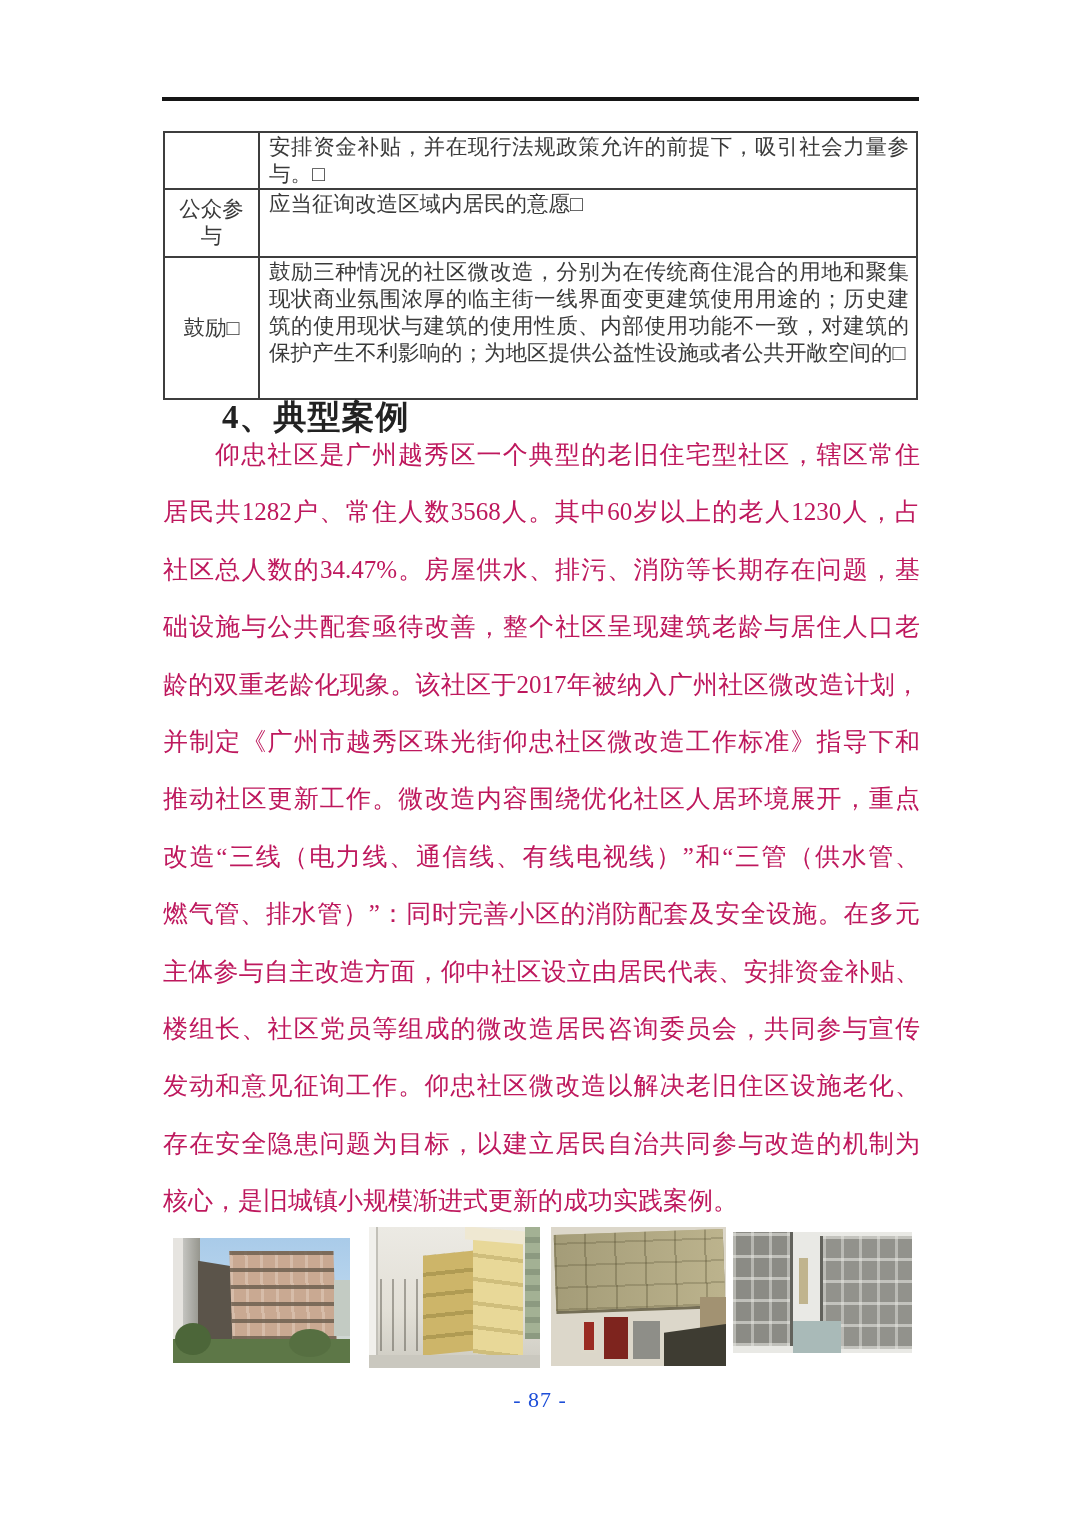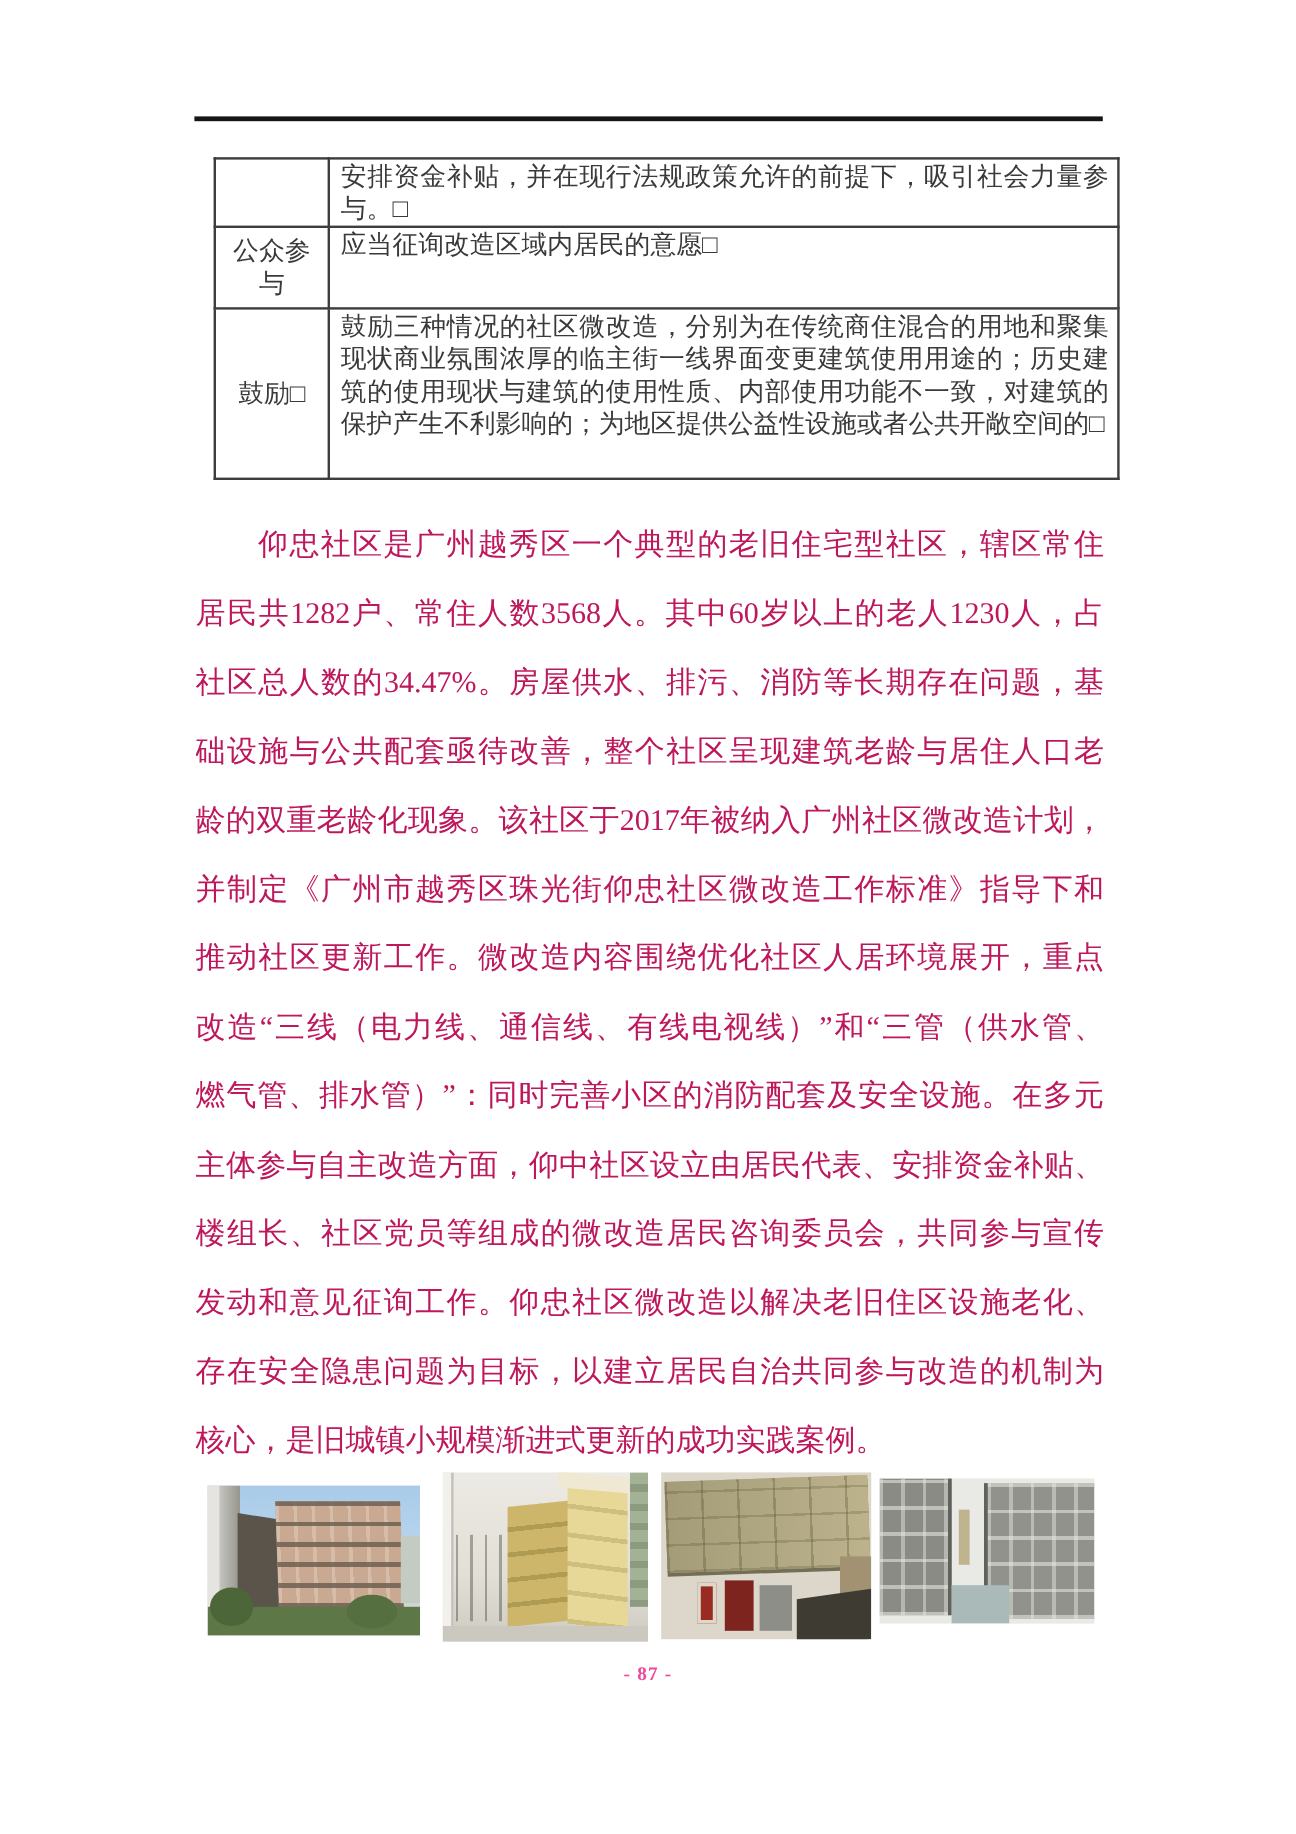--- a/index.html
+++ b/index.html
@@ -4,21 +4,21 @@
 <style>
   * { margin:0; padding:0; box-sizing:border-box; }
   html,body { width:1080px; height:1528px; background:#ffffff; }
   body { font-family:"Liberation Serif","DejaVu Serif",serif; color:#2f2f2f; position:relative; }
   .page { position:absolute; left:0; top:0; width:1080px; height:1528px; background:#ffffff; overflow:hidden; }
 
   
   .top-rule { position:absolute; left:162px; top:97px; width:757px; height:4px; background:#161616; }
 
   
-  .doc-table { position:absolute; left:163px; top:131px; width:755px; border-collapse:collapse; table-layout:fixed;margin-left:15px; }
+  .doc-table { position:absolute; left:163px; top:131px; width:755px; border-collapse:collapse; table-layout:fixed; }
   .doc-table td { border:2px solid #3d3d3d; font-size:21.5px; line-height:27px; color:#3a3a3a; }
   .col-label { width:95px; }
   .tr1 { height:57px; }
   .tr2 { height:55px; }
   .tr3 { height:142px; }
   .label-cell { text-align:center; vertical-align:middle; padding:6px 7px; }
   .content-cell { text-align:justify; vertical-align:top; padding:1px 7px 0 9px; }
 
   
   .section-heading { position:absolute; left:222px; top:397px; font-size:33px; font-weight:700; color:#222; letter-spacing:1px; line-height:40px; }
@@ -81,21 +81,21 @@
         background-image:repeating-linear-gradient(0deg, rgba(235,235,230,0.55) 0 3px, rgba(0,0,0,0) 3px 22px),
                          repeating-linear-gradient(90deg, rgba(235,235,230,0.45) 0 3px, rgba(0,0,0,0) 3px 18px); }
   .p4-right { right:0; top:4px; width:92px; height:113px; background-color:#92928c; border-left:3px solid #62625c;
         background-image:repeating-linear-gradient(0deg, rgba(235,235,230,0.55) 0 3px, rgba(0,0,0,0) 3px 22px),
                          repeating-linear-gradient(90deg, rgba(235,235,230,0.45) 0 3px, rgba(0,0,0,0) 3px 18px); }
   .p4-pipe { left:66px; top:26px; width:9px; height:46px; background:#c0b48e; }
   .p4-floor { left:60px; bottom:0; width:48px; height:32px; background:#a9bab8; }
 
   
   .page-number { position:absolute; left:0; top:1387px; width:1080px; text-align:center;
-        font-size:16px; color:#ec4899; letter-spacing:1px;font-weight:bold; }
+        font-size:22px; color:#1d4ed8; letter-spacing:1px; }
 </style>
 </head>
 <body>
 
 <div class="page">
 
   <div class="top-rule"></div>
 
   <table class="doc-table">
     <colgroup>
@@ -111,20 +111,21 @@
         <td class="label-cell">公众参与</td>
         <td class="content-cell">应当征询改造区域内居民的意愿□</td>
       </tr>
       <tr class="tr3">
         <td class="label-cell">鼓励□</td>
         <td class="content-cell">鼓励三种情况的社区微改造，分别为在传统商住混合的用地和聚集现状商业氛围浓厚的临主街一线界面变更建筑使用用途的；历史建筑的使用现状与建筑的使用性质、内部使用功能不一致，对建筑的保护产生不利影响的；为地区提供公益性设施或者公共开敞空间的□</td>
       </tr>
     </tbody>
   </table>
 
+  <div class="section-heading">4、典型案例</div>
 
   <div class="paragraph">
     <div class="bodyline first">仰忠社区是广州越秀区一个典型的老旧住宅型社区，辖区常住</div>
     <div class="bodyline">居民共1282户、常住人数3568人。其中60岁以上的老人1230人，占</div>
     <div class="bodyline">社区总人数的34.47%。房屋供水、排污、消防等长期存在问题，基</div>
     <div class="bodyline">础设施与公共配套亟待改善，整个社区呈现建筑老龄与居住人口老</div>
     <div class="bodyline">龄的双重老龄化现象。该社区于2017年被纳入广州社区微改造计划，</div>
     <div class="bodyline">并制定《广州市越秀区珠光街仰忠社区微改造工作标准》指导下和</div>
     <div class="bodyline">推动社区更新工作。微改造内容围绕优化社区人居环境展开，重点</div>
     <div class="bodyline">改造“三线（电力线、通信线、有线电视线）”和“三管（供水管、</div>

